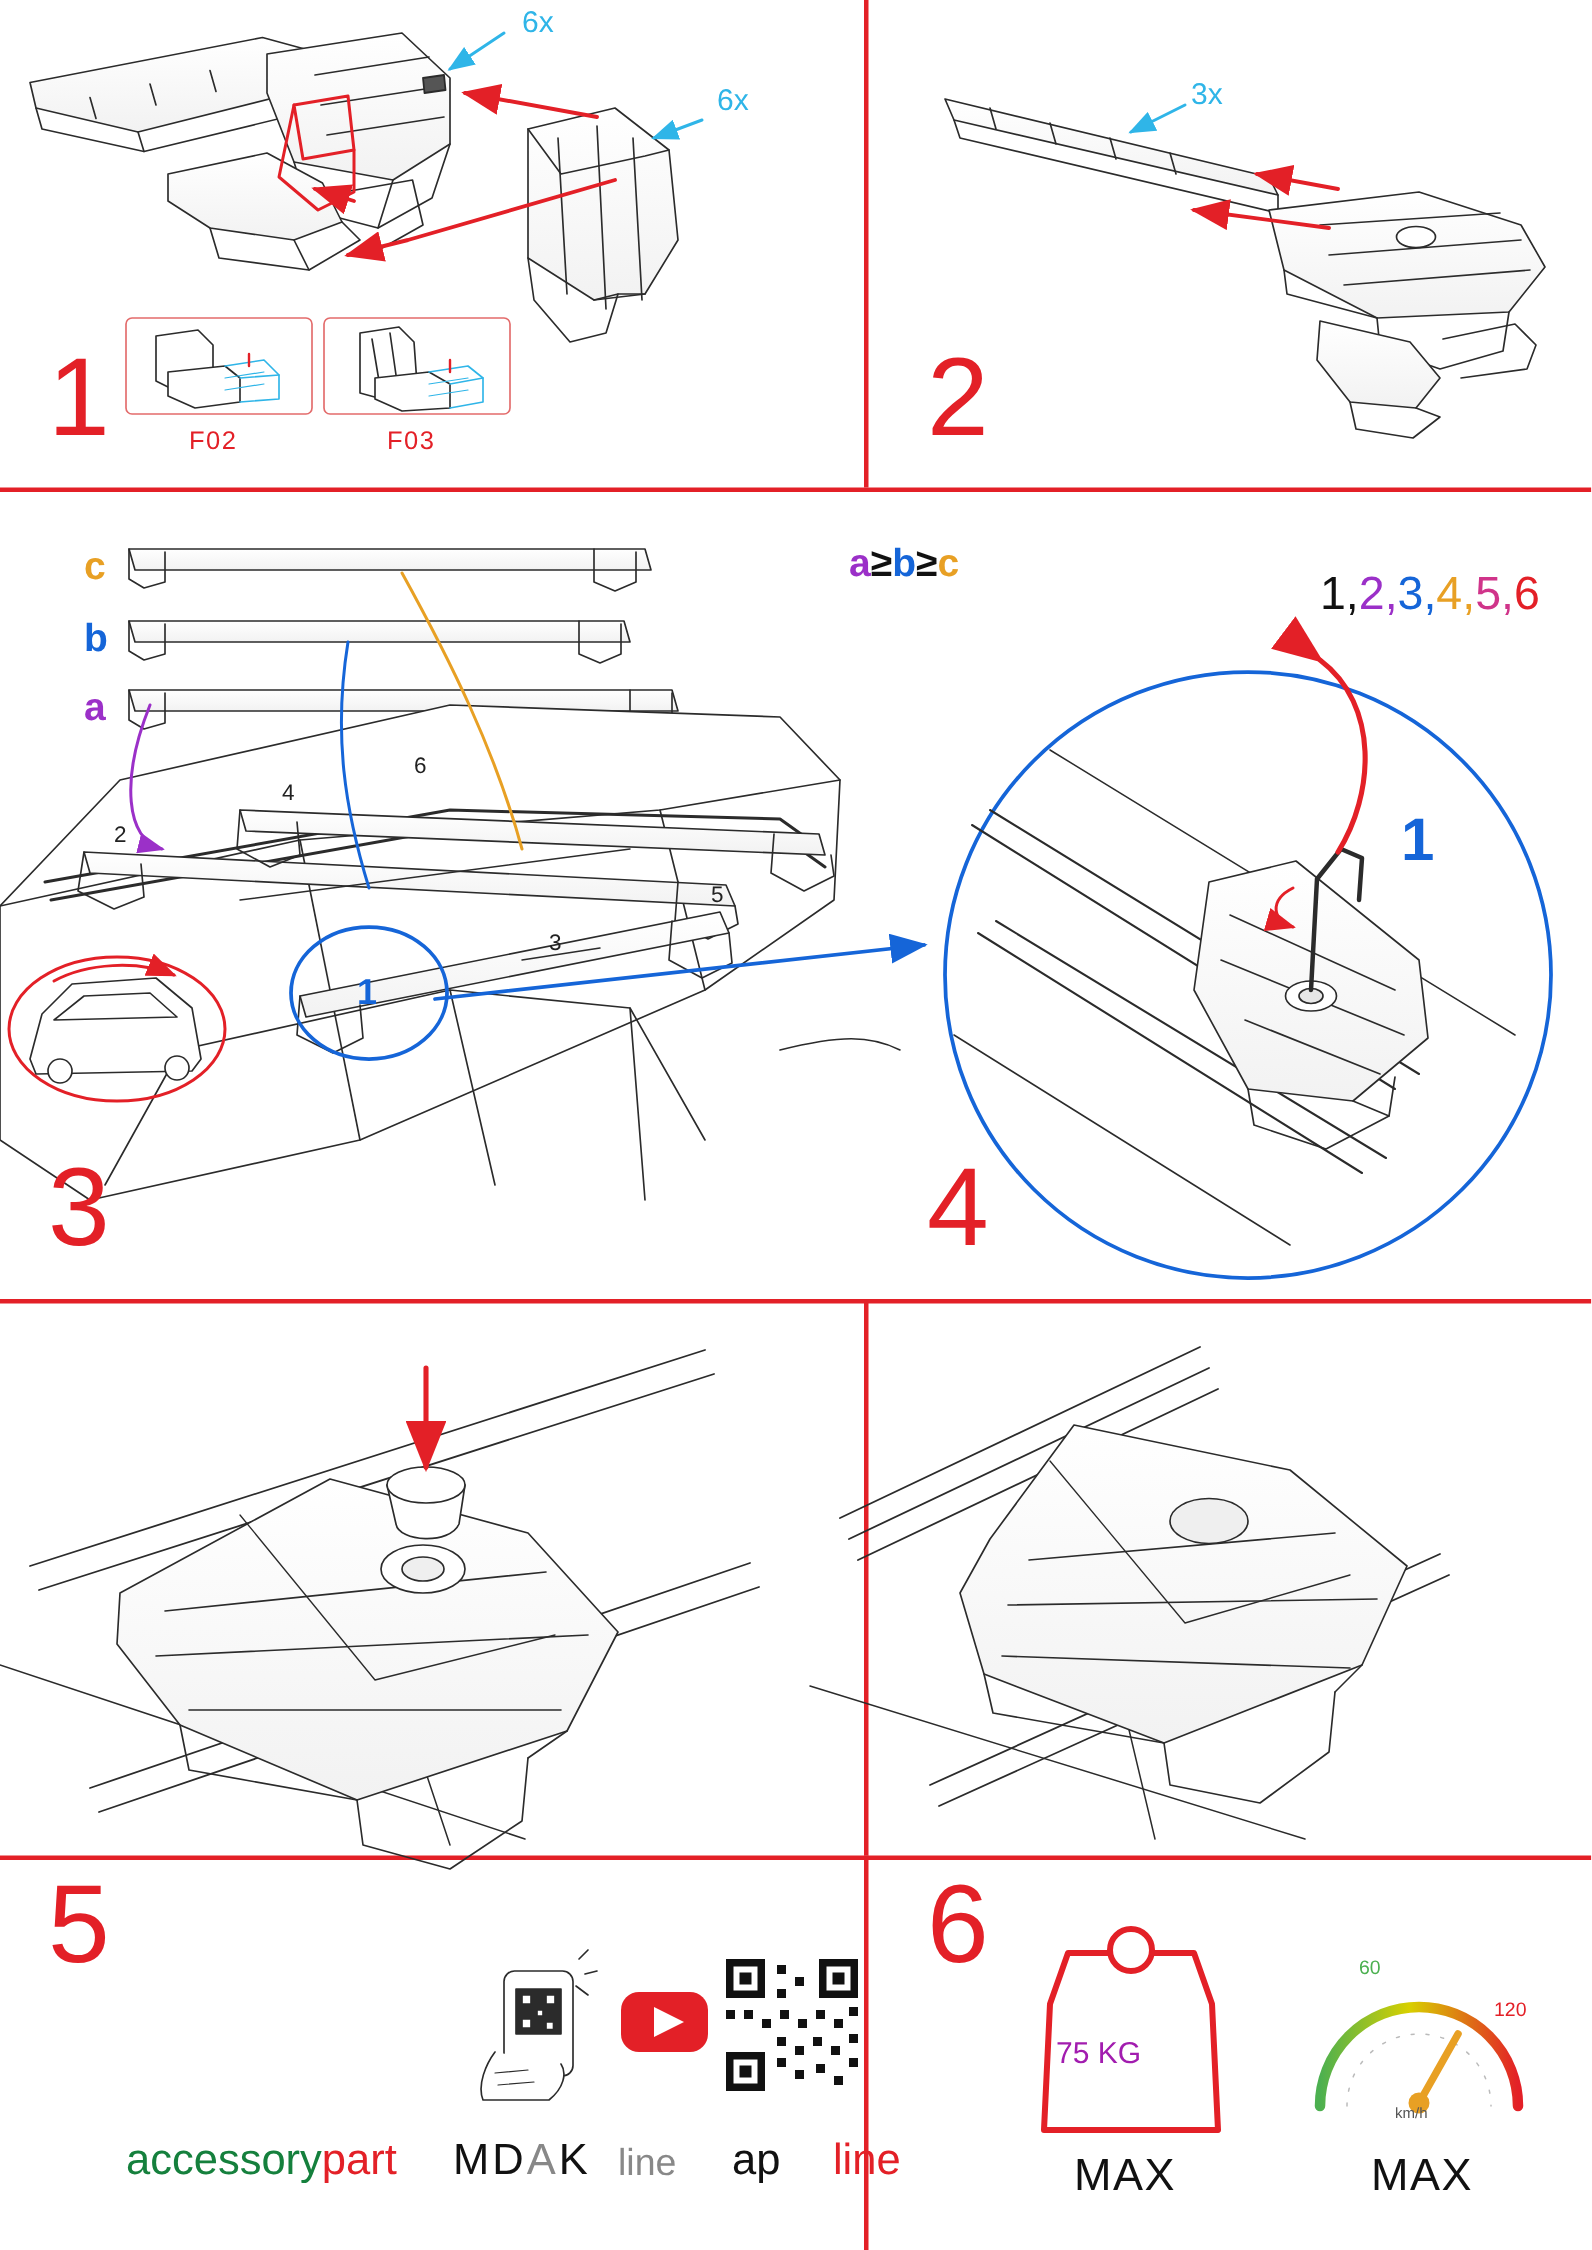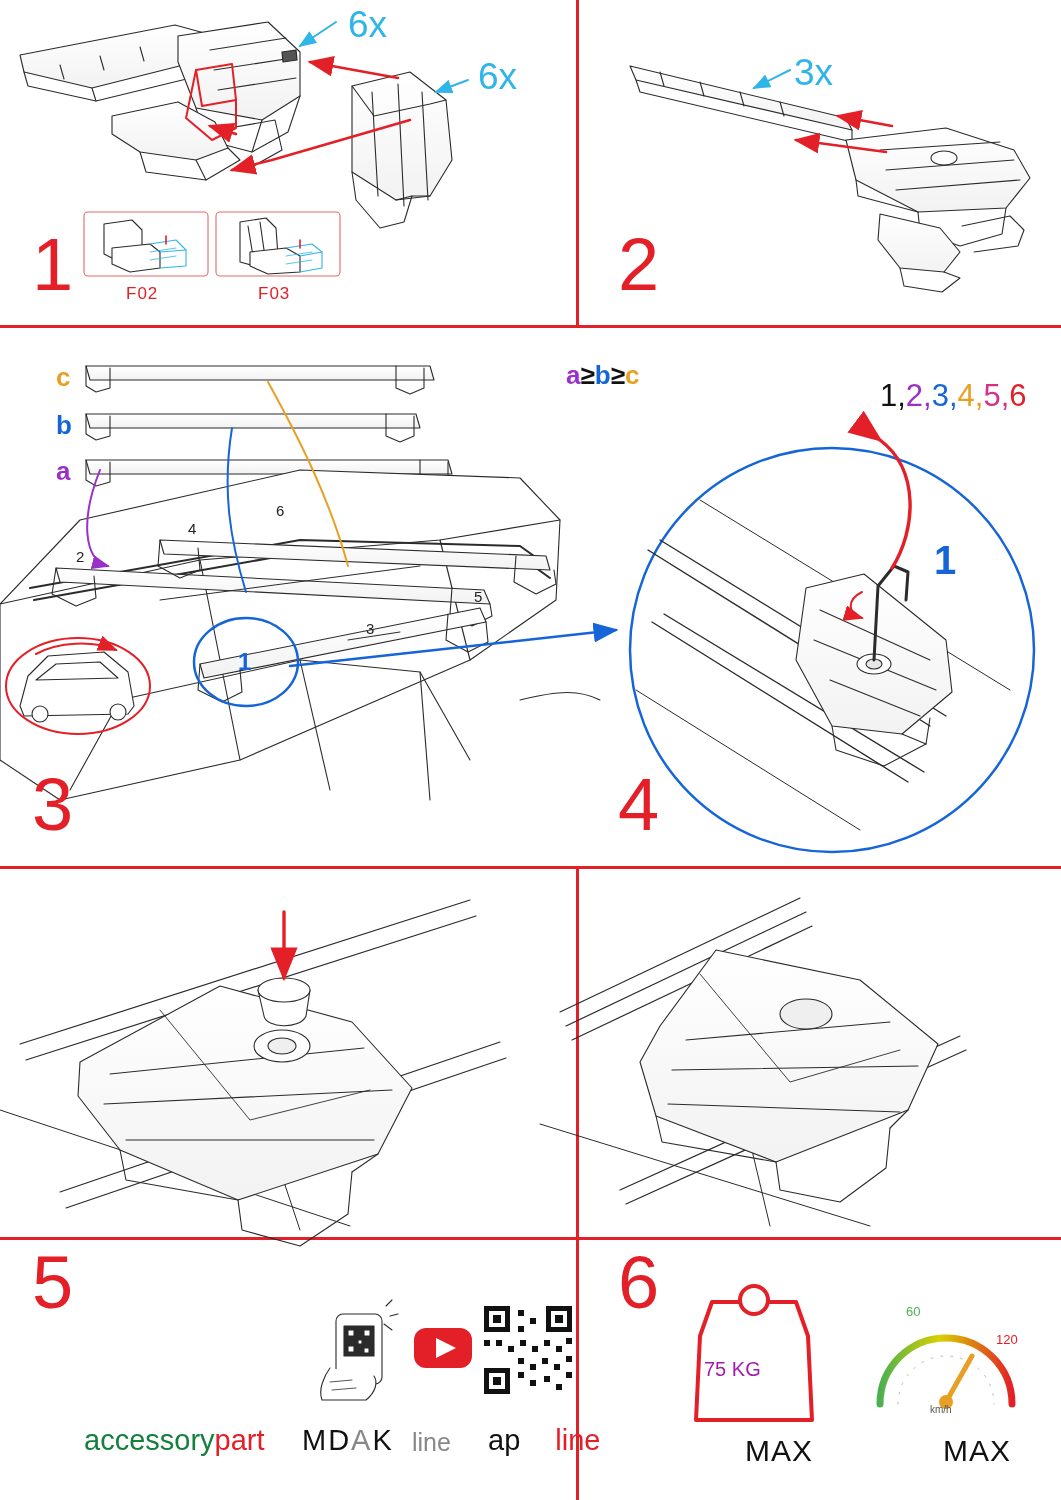--- a/index.html
+++ b/index.html
@@ -34,21 +34,21 @@
     color: #e32027;
     font-size: 74px;
     line-height: 1;
     font-family: "Liberation Sans", sans-serif;
     font-weight: 400;
     letter-spacing: -1px;
   }
   .qty {
     position: absolute;
     color: #2fb5e8;
-    font-size: 37px;
+    font-size: 20px;
     font-family: "Liberation Sans", sans-serif;
   }
   .abc {
     position: absolute;
     font-size: 26px;
     font-weight: bold;
     font-family: "Liberation Sans", sans-serif;
   }
   .small-num {
     position: absolute;
@@ -72,21 +72,20 @@
   .brandrow {
     position: absolute;
     font-family: "Liberation Sans", sans-serif;
   }
   .maxlabel {
     position: absolute;
     font-size: 30px;
     color: #111;
     font-family: "Liberation Sans", sans-serif;
     letter-spacing: 1px;
-    margin-left: 29px;
   }
   .kg {
     position: absolute;
     color: #a21caf;
     font-size: 20px;
     font-family: "Liberation Sans", sans-serif;
   }
   .partcodes {
     position: absolute;
     color: #3a3ac8;

